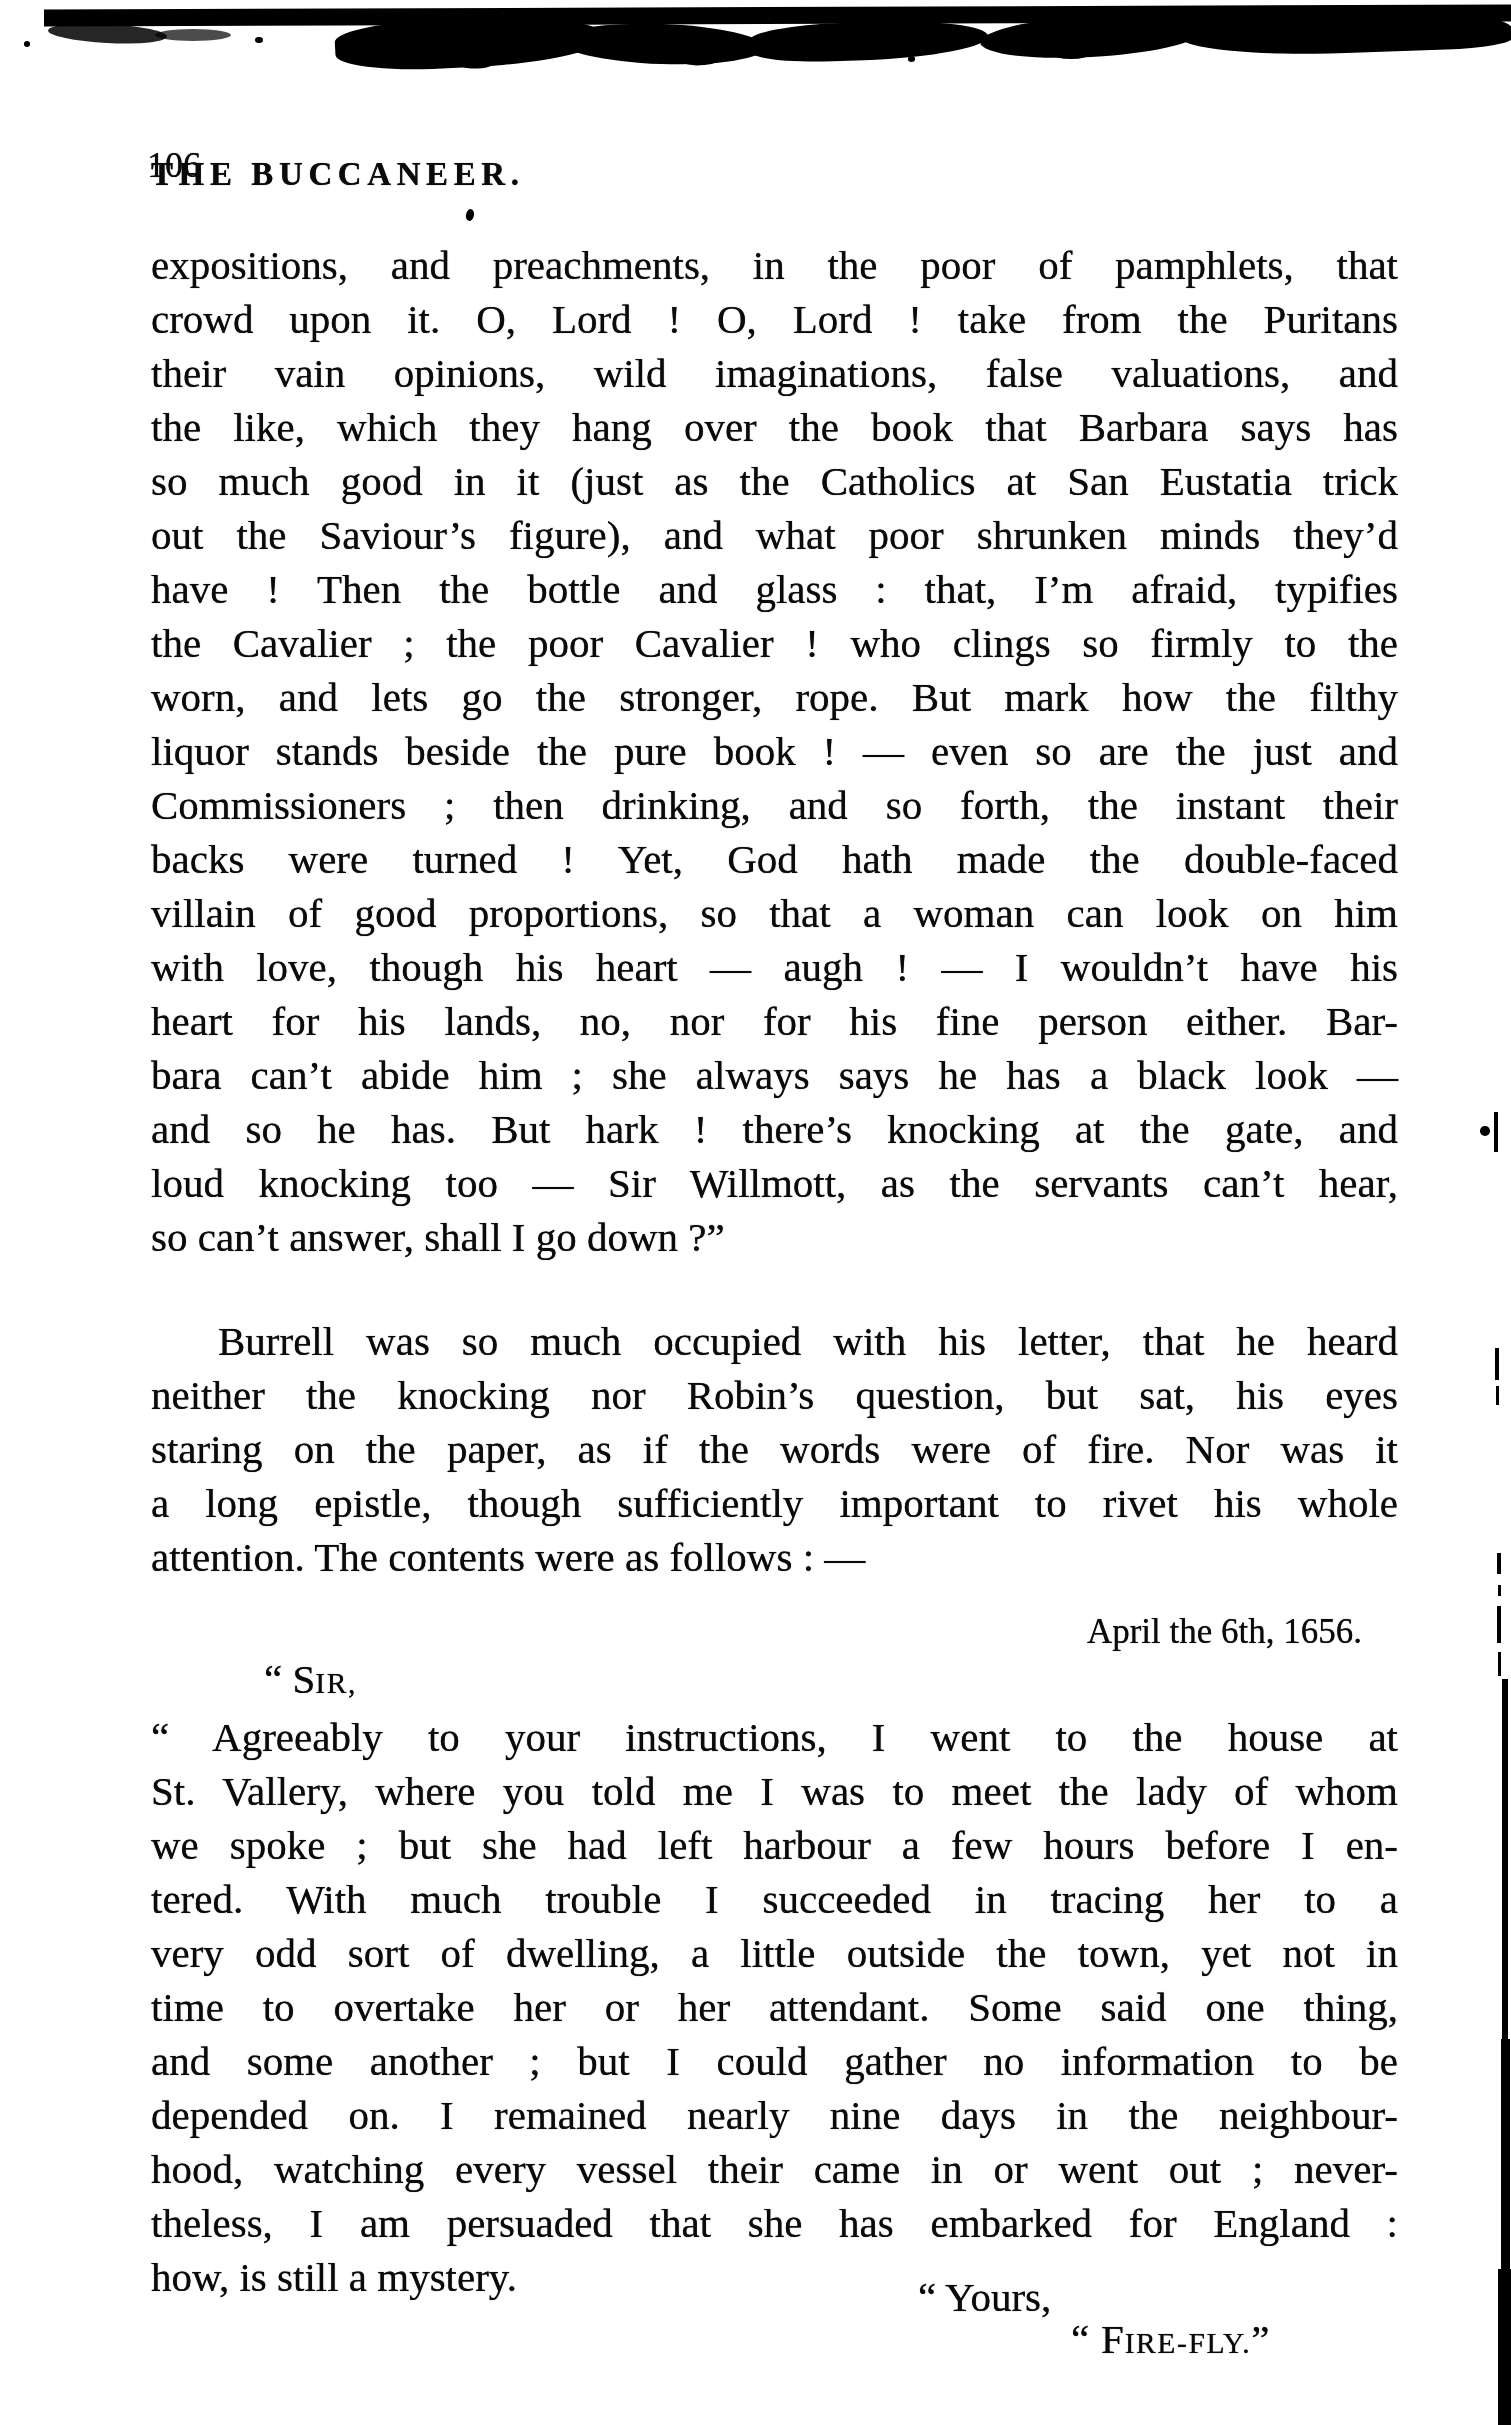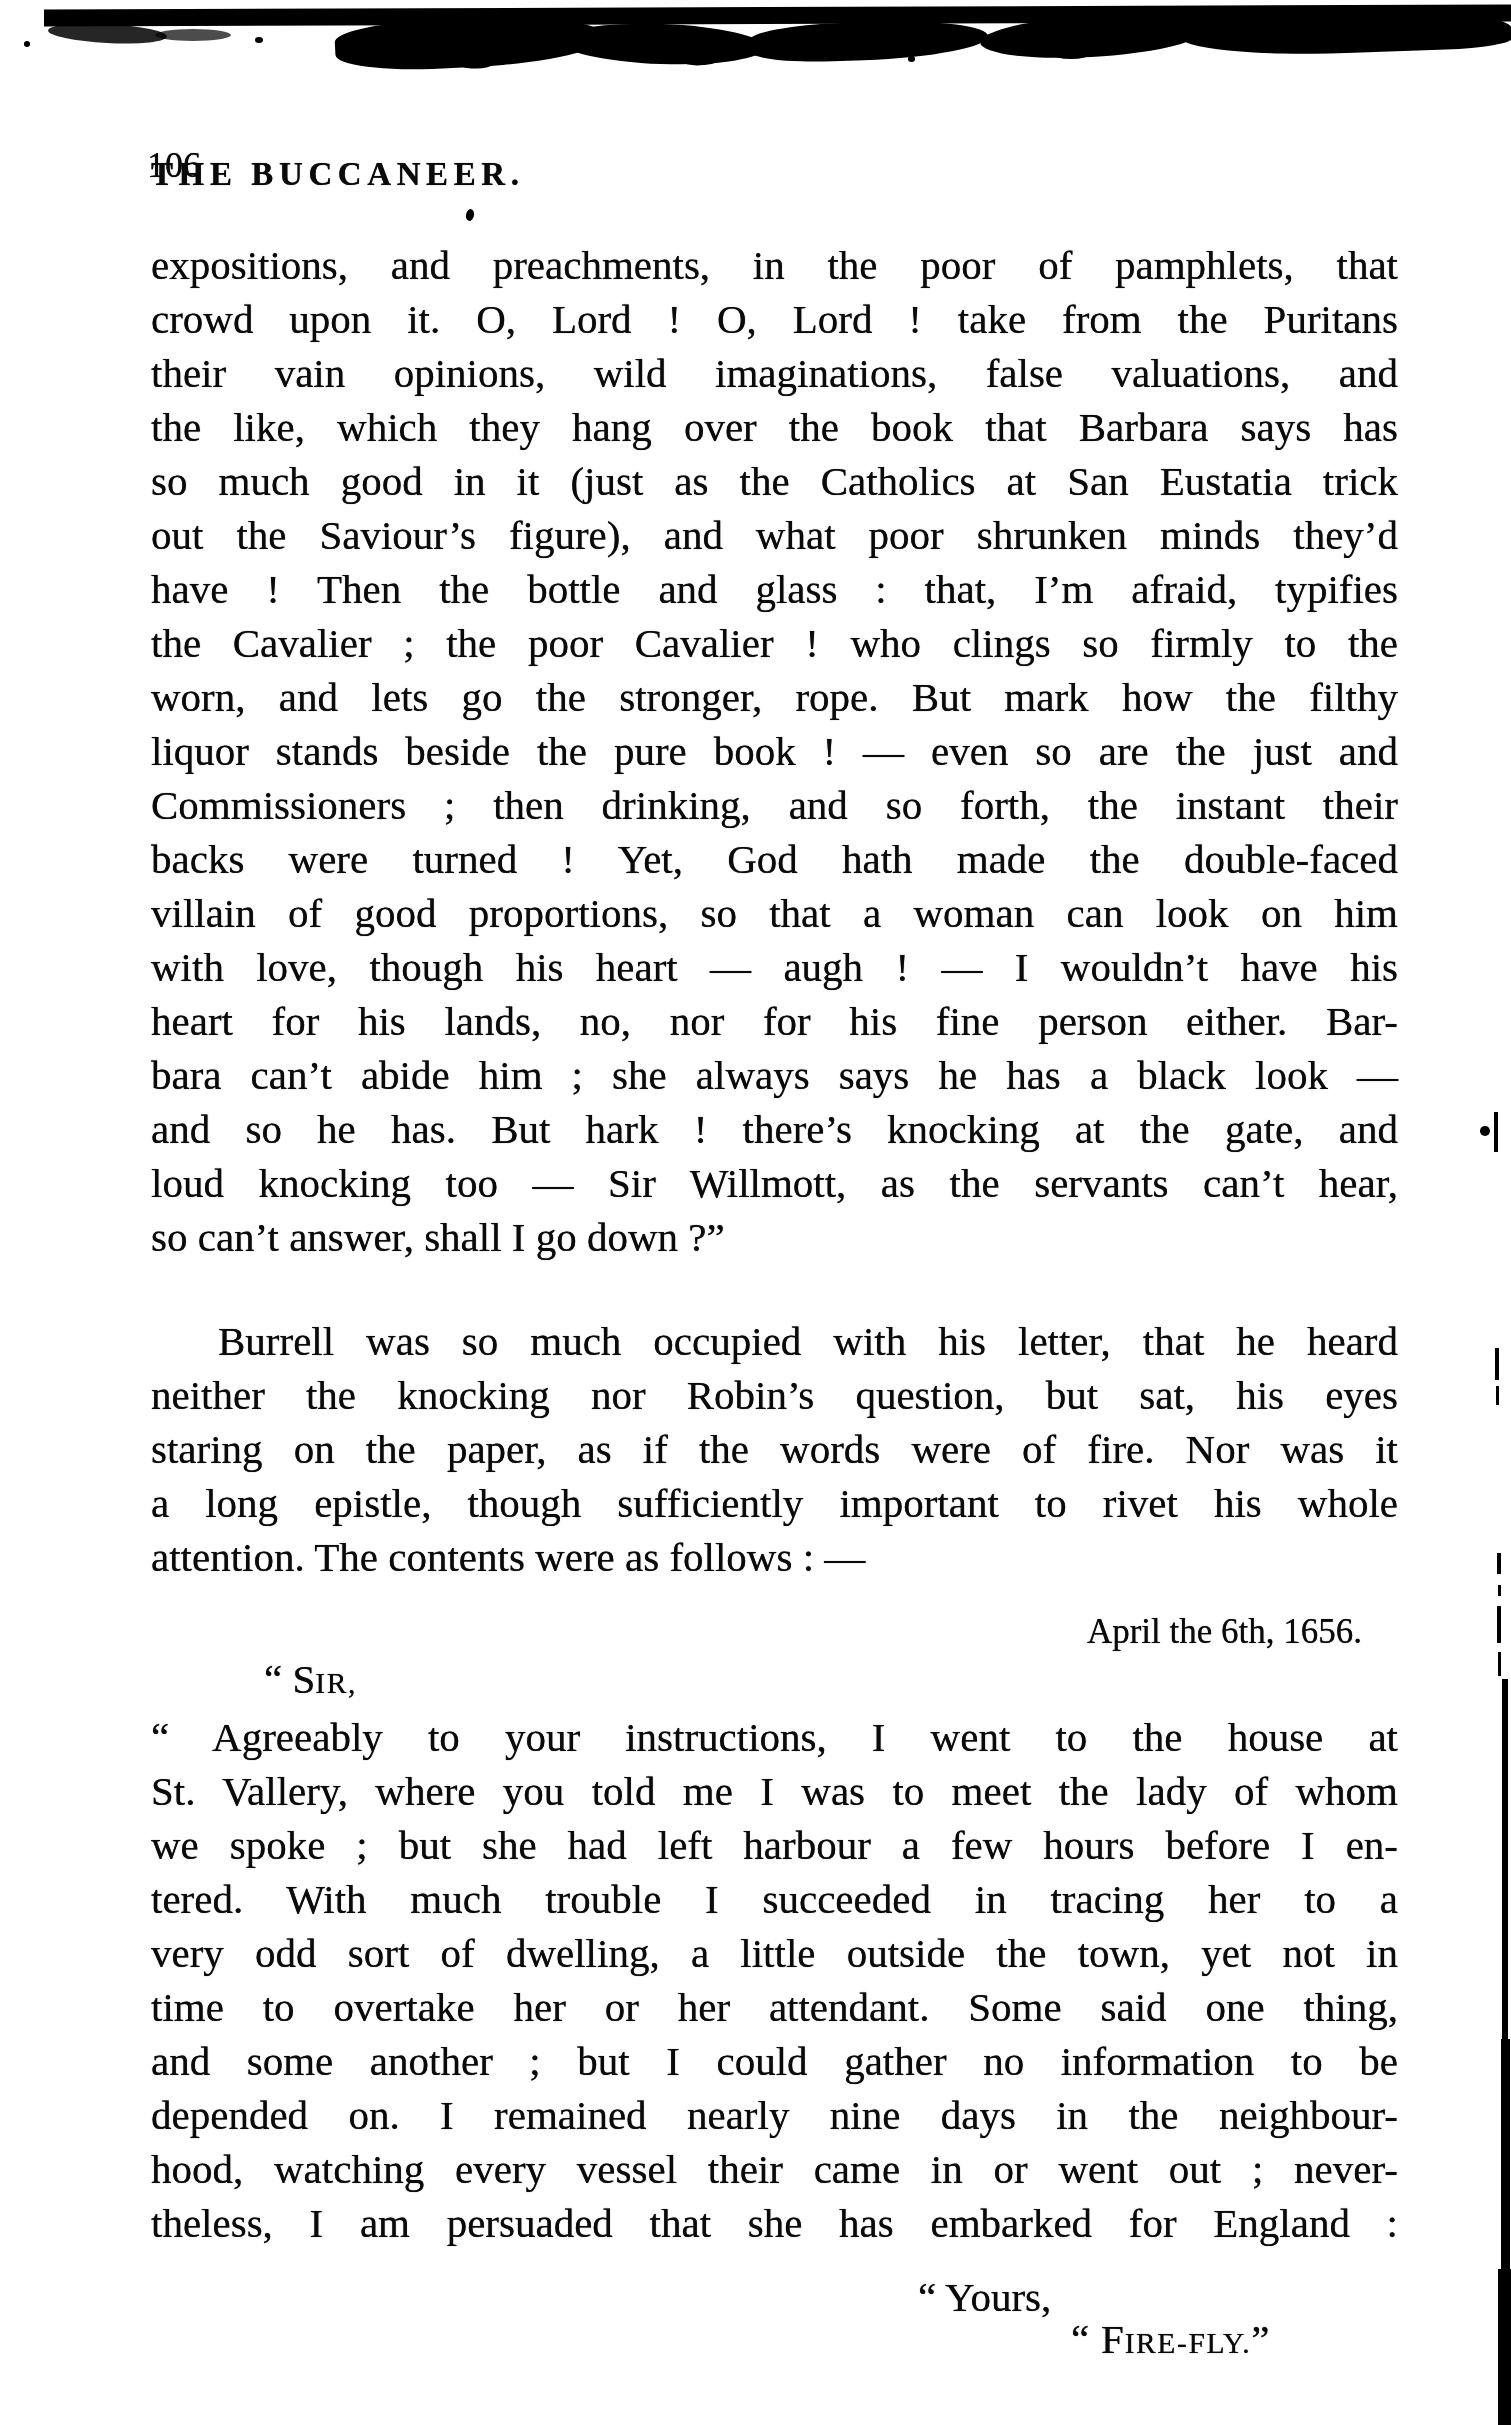--- a/index.html
+++ b/index.html
@@ -130,20 +130,21 @@
       <div class="tline">“ Agreeably to your instructions, I went to the house at</div>
       <div class="tline">St. Vallery, where you told me I was to meet the lady of whom</div>
       <div class="tline">we spoke ; but she had left harbour a few hours before I en-</div>
       <div class="tline">tered. With much trouble I succeeded in tracing her to a</div>
       <div class="tline">very odd sort of dwelling, a little outside the town, yet not in</div>
       <div class="tline">time to overtake her or her attendant. Some said one thing,</div>
       <div class="tline">and some another ; but I could gather no information to be</div>
       <div class="tline">depended on. I remained nearly nine days in the neighbour-</div>
       <div class="tline">hood, watching every vessel their came in or went out ; never-</div>
       <div class="tline">theless, I am persuaded that she has embarked for England :</div>
+      <div class="tline tline-end">how, is still a mystery.</div>
     </div>
 
   <div class="closing txt">“ Yours,</div>
 
   <div class="signature txt">
     <span>“ F</span><span class="smallcaps">IRE-FLY.</span><span>”</span>
   </div>
 
   <div class="art a-line"></div>
   <div class="art a-dot"></div>

